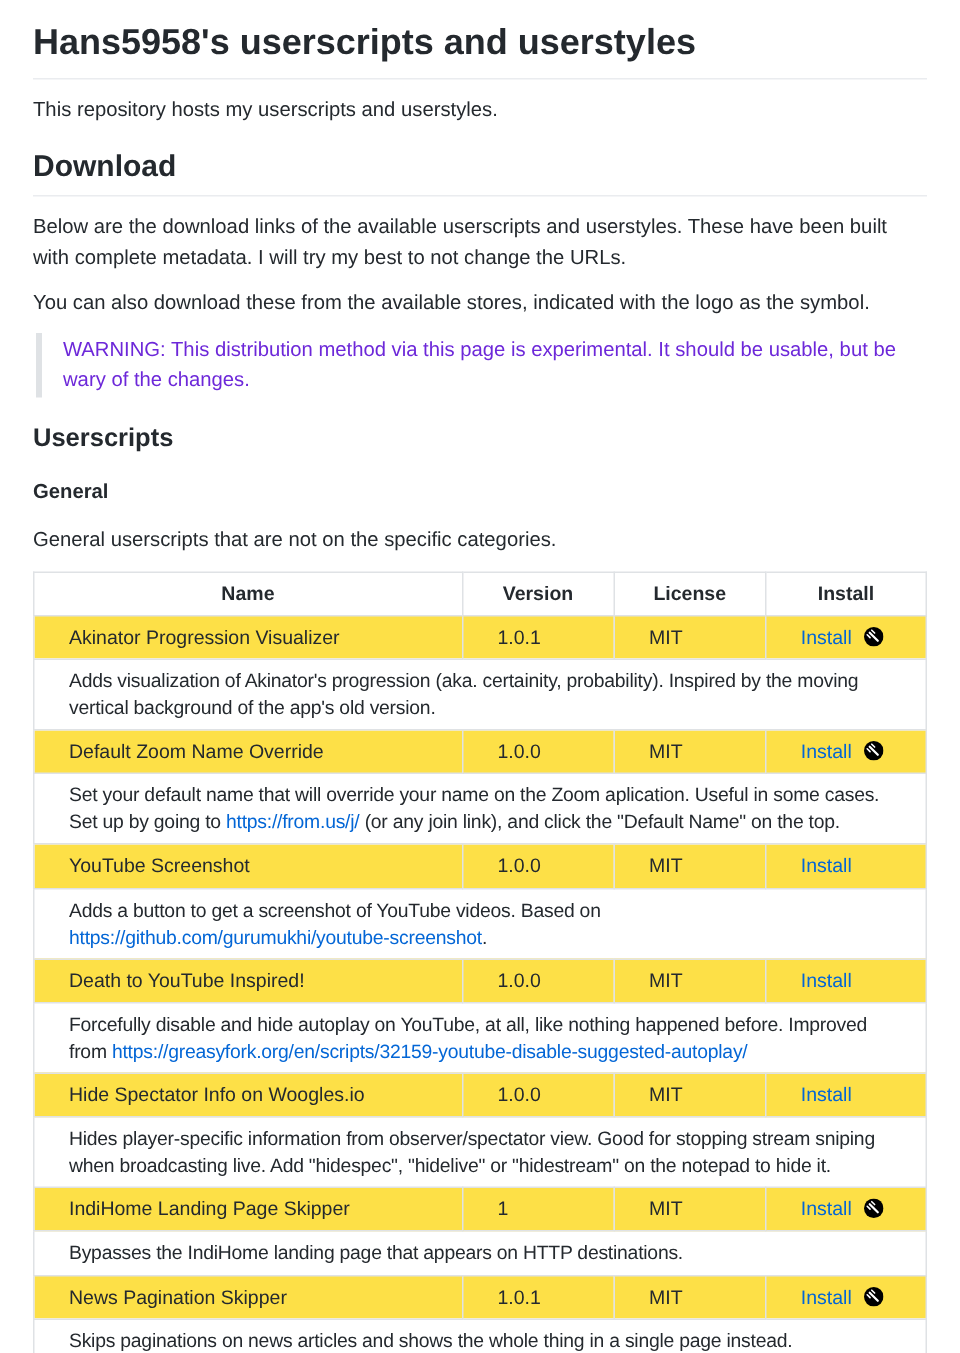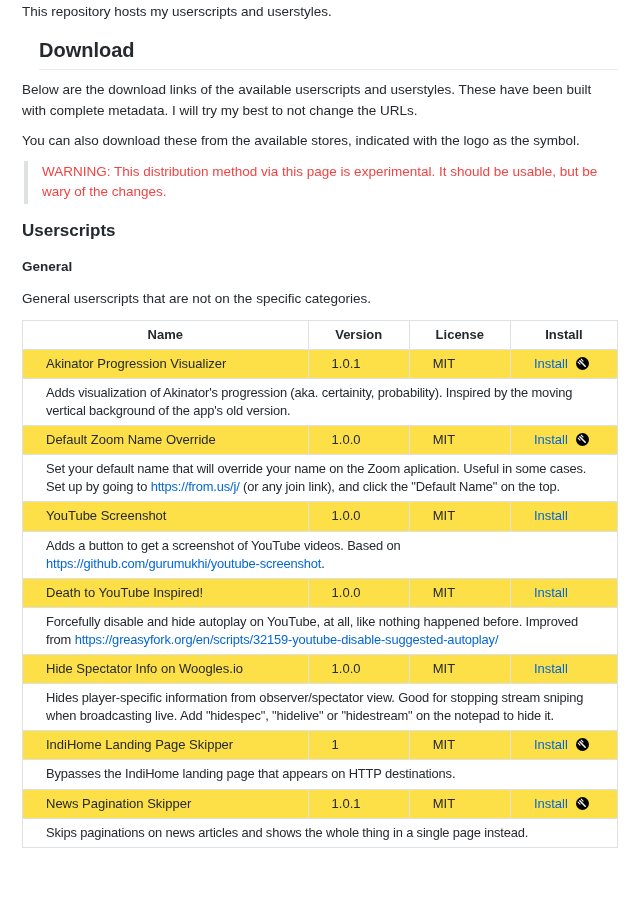--- a/index.html
+++ b/index.html
@@ -20,40 +20,40 @@
     margin: 12px 0 10px 0;
     padding-bottom: 8px;
     border-bottom: 1px solid #eaecef;
   }
   p.para { margin: 0 0 10px 0; }
 
   h2.section-heading {
     font-size: 20px;
     font-weight: bold;
     line-height: 1.25;
-    margin: 16px 0 10px 17px;
+    margin: 16px 0 10px 0;
     padding-bottom: 6px;
     border-bottom: 1px solid #eaecef;
   }
   h3.sub-heading {
     font-size: 17px;
     font-weight: bold;
     margin: 14px 0 10px 0;
   }
   h4.minor-heading {
     font-size: 13.5px;
     font-weight: bold;
     margin: 14px 0 12px 0;
   }
 
   blockquote.warning {
     margin: 0 0 10px 2px;
     padding: 1px 14px;
     border-left: 4px solid #dfe2e5;
-    color: #ef4444;
+    color: #6d28d9;
   }
   blockquote.warning p { margin: 0; }
 
   a.link { color: #0366d6; text-decoration: none; cursor: pointer; }
 
   table.scripts-table {
     width: 100%;
     border-collapse: collapse;
     margin-top: 2px;
     font-size: 13px;
@@ -82,20 +82,21 @@
     margin-left: 5px;
     vertical-align: -2px;
     line-height: 0;
   }
 </style>
 </head>
 <body>
 
 <div class="page">
 
+  <h1 class="page-title">Hans5958's userscripts and userstyles</h1>
 
   <p class="para">This repository hosts my userscripts and userstyles.</p>
 
   <h2 class="section-heading">Download</h2>
 
   <p class="para">Below are the download links of the available userscripts and userstyles. These have been built with complete metadata. I will try my best to not change the URLs.</p>
   <p class="para">You can also download these from the available stores, indicated with the logo as the symbol.</p>
 
   <blockquote class="warning">
     <p>WARNING: This distribution method via this page is experimental. It should be usable, but be wary of the changes.</p>

